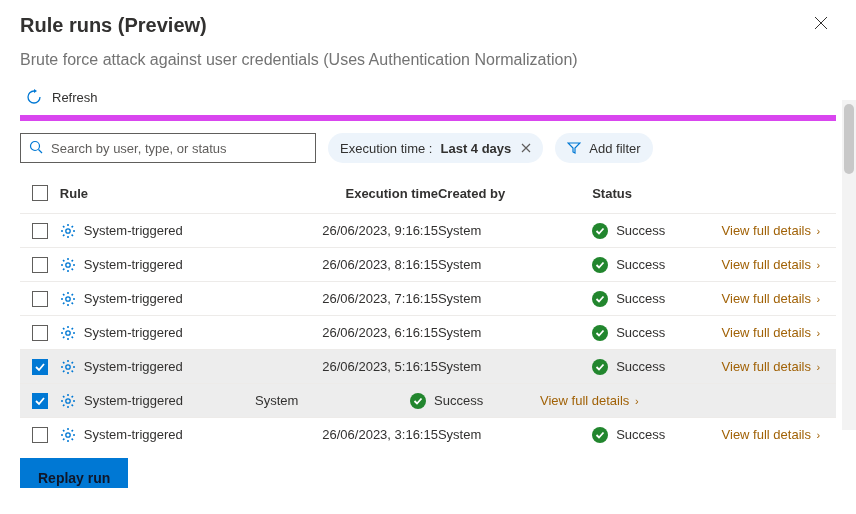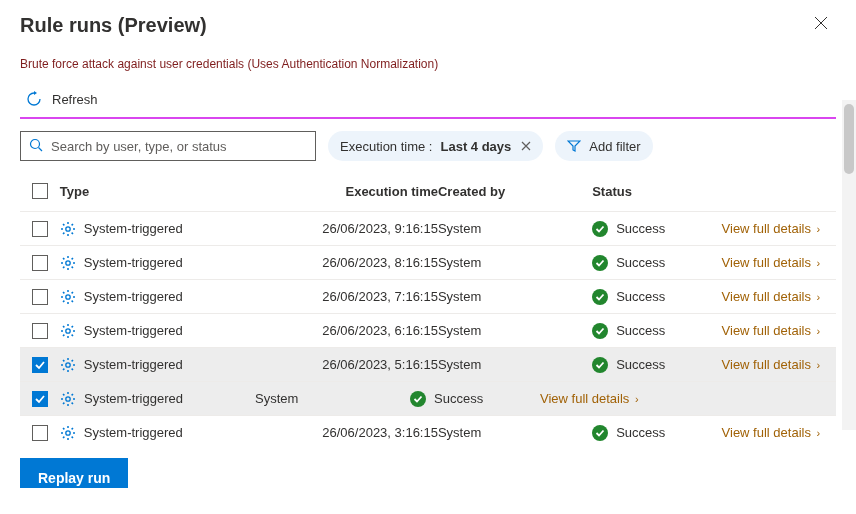--- a/index.html
+++ b/index.html
@@ -1,21 +1,21 @@
 <!DOCTYPE html>
 <html><head>
 <meta charset="utf-8">
 <style>
   * { box-sizing: border-box; margin: 0; padding: 0; }
   body { font-family: "Segoe UI", -apple-system, sans-serif; font-size: 13px; color: #323130; background: #fff; width: 856px; height: 514px; position: relative; overflow: hidden; }
   .panel { padding: 14px 20px 0 20px; position: relative; }
   .close { position: absolute; top: 16px; right: 28px; cursor: pointer; }
   .title { font-size: 20px; font-weight: 700; color: #323130; }
-  .subtitle { font-size: 12px; color: #7f1d1d; margin-top: 20px; }
-  .refresh-bar { margin-top: 14px; padding: 6px 0 10px 6px; border-bottom: 2px solid #d946ef; display: flex; align-items: center; gap: 8px; }
+  .subtitle { font-size: 16px; color: #737373; margin-top: 14px; }
+  .refresh-bar { margin-top: 14px; padding: 6px 0 10px 6px; border-bottom: 6px solid #d946ef; display: flex; align-items: center; gap: 8px; }
   .refresh-icon { color: #0078d4; display: inline-flex; margin-right: 2px;}
   .refresh-label { font-size: 13px; color: #323130; }
   .filters { display: flex; align-items: center; gap: 12px; padding: 12px 0 10px 0; }
   .searchbox { display: flex; align-items: center; border: 1px solid #605e5c; height: 30px; width: 296px; padding: 0 8px; gap: 8px; }
   .searchbox input { border: none; outline: none; flex: 1; font-size: 13px; color: #323130; }
   .searchbox input::placeholder { color: #605e5c; }
   .pill { display: inline-flex; align-items: center; height: 30px; border-radius: 16px; background: #edf4fb; color: #323130; padding: 12px 12px; font-size: 13px; gap: 8px; }
   .pill .label-strong { font-weight: 600; }
   .pill .x { color: #605e5c; cursor: pointer; display: inline-flex; margin-left: 2px; }
   .pill-icon { color: #0078d4; display: inline-flex; }
@@ -27,21 +27,21 @@
   .col-type { width: 195px; display:flex; align-items:center; gap: 8px; }
   .col-exec { width: 185px; text-align: right; }
   .col-createdby { width: 155px; }
   .col-status { width: 130px; display:flex; align-items:center; gap:8px;}
   .col-action { width: 115px; color: #a16207; font-size: 13px; cursor: pointer; white-space: nowrap; }
   .check { width: 16px; height: 16px; border: 1px solid #605e5c; display:inline-flex; align-items:center; justify-content:center; }
   .check.checked { background: #0078d4; border-color: #0078d4; color: #fff; }
   .gear { color: #0078d4; display: inline-flex; }
   .success-circle { width:16px; height:16px; border-radius:50%; background:#22862e; display:inline-flex; align-items:center; justify-content:center; }
   .footer { position: absolute; bottom: 26px; left: 20px; }
-  .btn-primary { background: #0078d4; color: #ffffff; border: none; height: 30px; padding: 12px 18px; font-size: 14px; font-weight: 600; cursor: pointer; }
+  .btn-primary { background: #0078d4; color: #0f172a; border: none; height: 30px; padding: 12px 18px; font-size: 14px; font-weight: 600; cursor: pointer; }
   .scrollbar-track { position: absolute; right: 0; top: 100px; width: 14px; height: 330px; background: #f3f3f3; }
   .scrollbar-thumb { position: absolute; right: 2px; top: 104px; width: 10px; height: 70px; background: #c8c8c8; border-radius: 5px; }
   .chevron { font-size: 11px; margin-left: 2px;}
 </style>
 </head>
 <body>
 
 <div class="panel">
   <div class="close">
     <svg width="14" height="14" viewBox="0 0 14 14">
@@ -90,21 +90,21 @@
       </span>
       <span>Add filter</span>
     </div>
   </div>
 
   <div class="table-wrap">
     <div class="table-head">
       <div class="col-check">
           <span class="check"></span>
         </div>
-      <div class="col-type">Type</div>
+      <div class="col-type">Rule</div>
       <div class="col-exec">Execution time</div>
       <div class="col-createdby">Created by</div>
       <div class="col-status">Status</div>
       <div class="col-action"></div>
     </div>
     <div id="rows">
         <div class="row">
           <div class="col-check">
             <span class="check"></span>
           </div>

